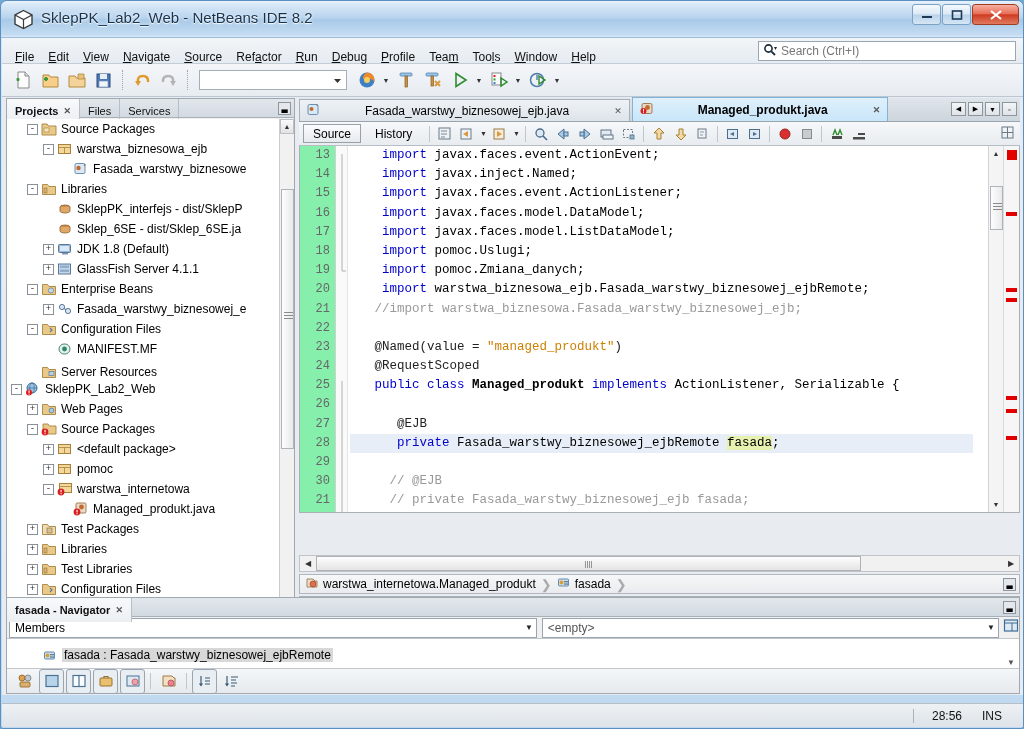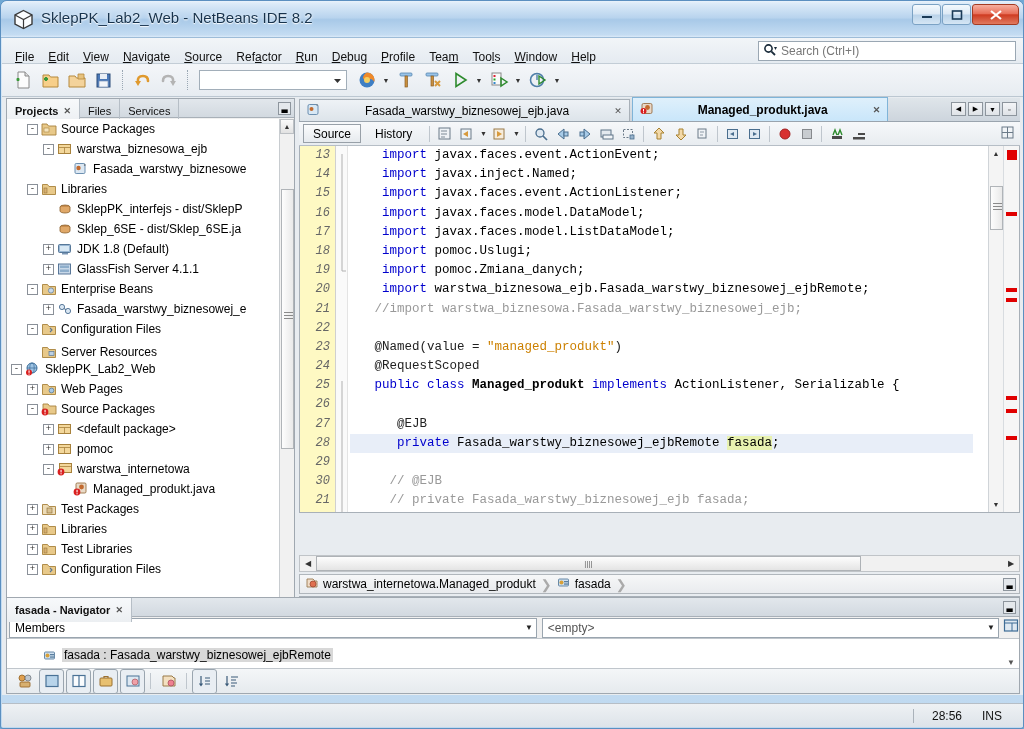--- a/index.html
+++ b/index.html
@@ -205,21 +205,21 @@
   }
   .sv-btn.flat { border: 1px solid transparent; background: transparent; }
   .etb { width: 21px; height: 20px; display:flex; align-items:center; justify-content:center; cursor: default;}
   .etb-sep { width:1px; height:16px; border-left:1px solid #bfc6cd; margin:0 3px; }
   .code-area {
     position: absolute; left: 0; top: 48px; right: 0; height: 367px;
     background: #fff; border: 1px solid #a8b0b8; border-top: none; overflow: hidden;
   }
   .gutter {
     position: absolute; left: 0; top: 0; width: 36px; height: 100%;
-    background: #fef9c3; border-right: 1px solid #d0d0d0; font-style: italic;
+    background: #86efac; border-right: 1px solid #d0d0d0;
   }
   .gline {
     height: 19.2px; line-height: 19.2px; text-align: right; padding-right: 5px;
     font-family: "Liberation Mono", monospace; font-size: 12px; color: #666;
   }
   .foldbar {
     position: absolute; left: 36px; top: 0; width: 12px; height: 100%;
     background: #fafafa; border-right: 1px solid #e4e4e4;
   }
   .codelines {
@@ -540,20 +540,28 @@
               </svg></span>
             <span class="tlbl">Fasada_warstwy_biznesowej_e</span>
           </div>
           <div class="tnode" style="padding-left: 20px;">
             <span class="exp">-</span>
             <span class="ico"><svg width="16" height="14" viewBox="0 0 16 14">
                 <path d="M1.5 2.5h5L8 4.5h6.5v8h-13z" fill="#e8c98a" stroke="#a8823c" stroke-width="0.9"></path>
                 <path d="M9 6l2 2-2 2" stroke="#5a7898" stroke-width="1.1" fill="none"></path>
               </svg></span>
             <span class="tlbl">Configuration Files</span>
+          </div>
+          <div class="tnode" style="padding-left: 36px;">
+            <span class="exp none"></span>
+            <span class="ico"><svg width="16" height="14" viewBox="0 0 16 14">
+                <rect x="2" y="2" width="11" height="10" rx="5" fill="#e6eef6" stroke="#4a8a68" stroke-width="1"></rect>
+                <circle cx="7.5" cy="7" r="2.4" fill="#2e8a5e"></circle>
+              </svg></span>
+            <span class="tlbl">MANIFEST.MF</span>
           </div>
           <div class="tnode" style="padding-left: 20px; align-items: flex-end;">
             <span class="exp none"></span>
             <span class="ico"><svg width="16" height="14" viewBox="0 0 16 14">
                 <path d="M1.5 2.5h5L8 4.5h6.5v8h-13z" fill="#e8c98a" stroke="#a8823c" stroke-width="0.9"></path>
                 <rect x="8" y="6.5" width="5" height="4" fill="#bcd0e2" stroke="#5a7898" stroke-width="0.7"></rect>
               </svg></span>
             <span class="tlbl">Server Resources</span>
           </div>
           <div class="tnode" style="padding-left: 4px;">

